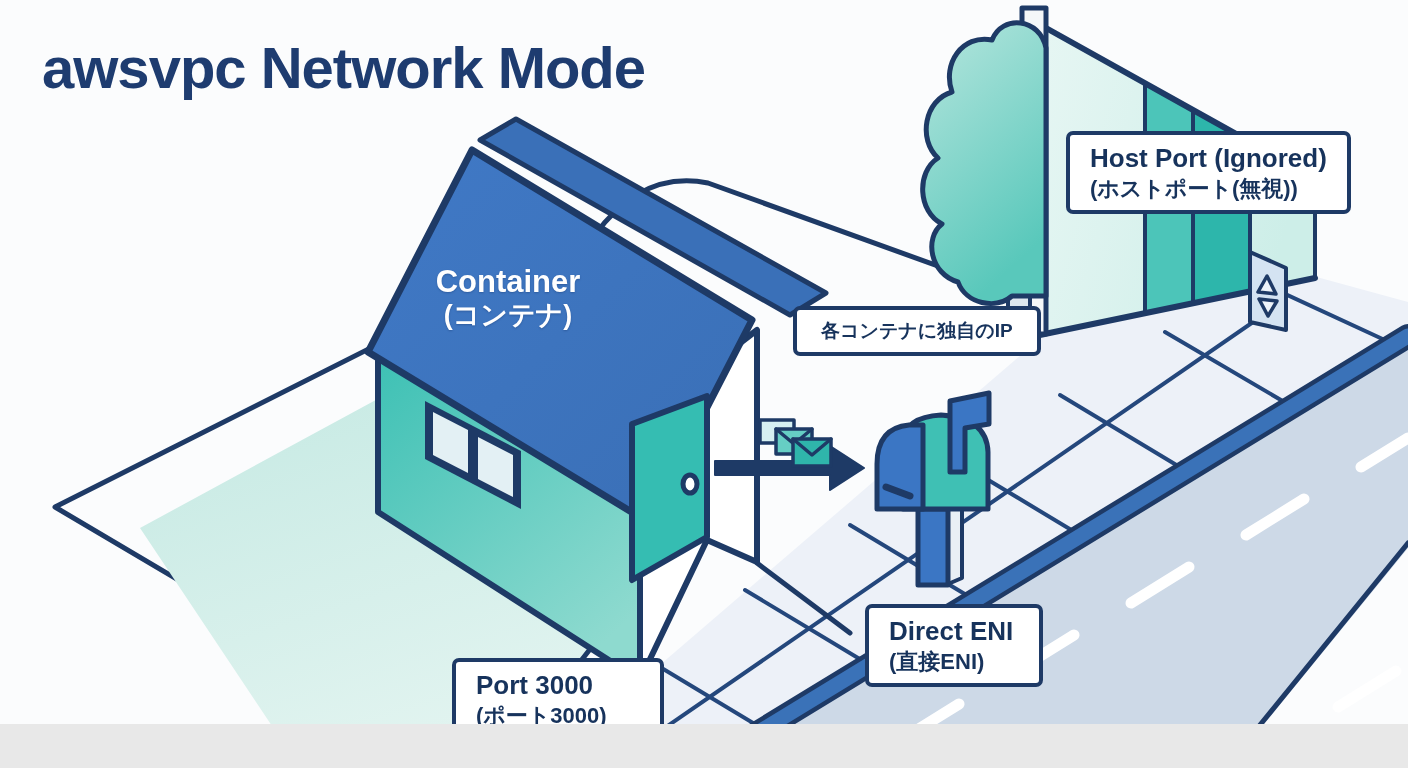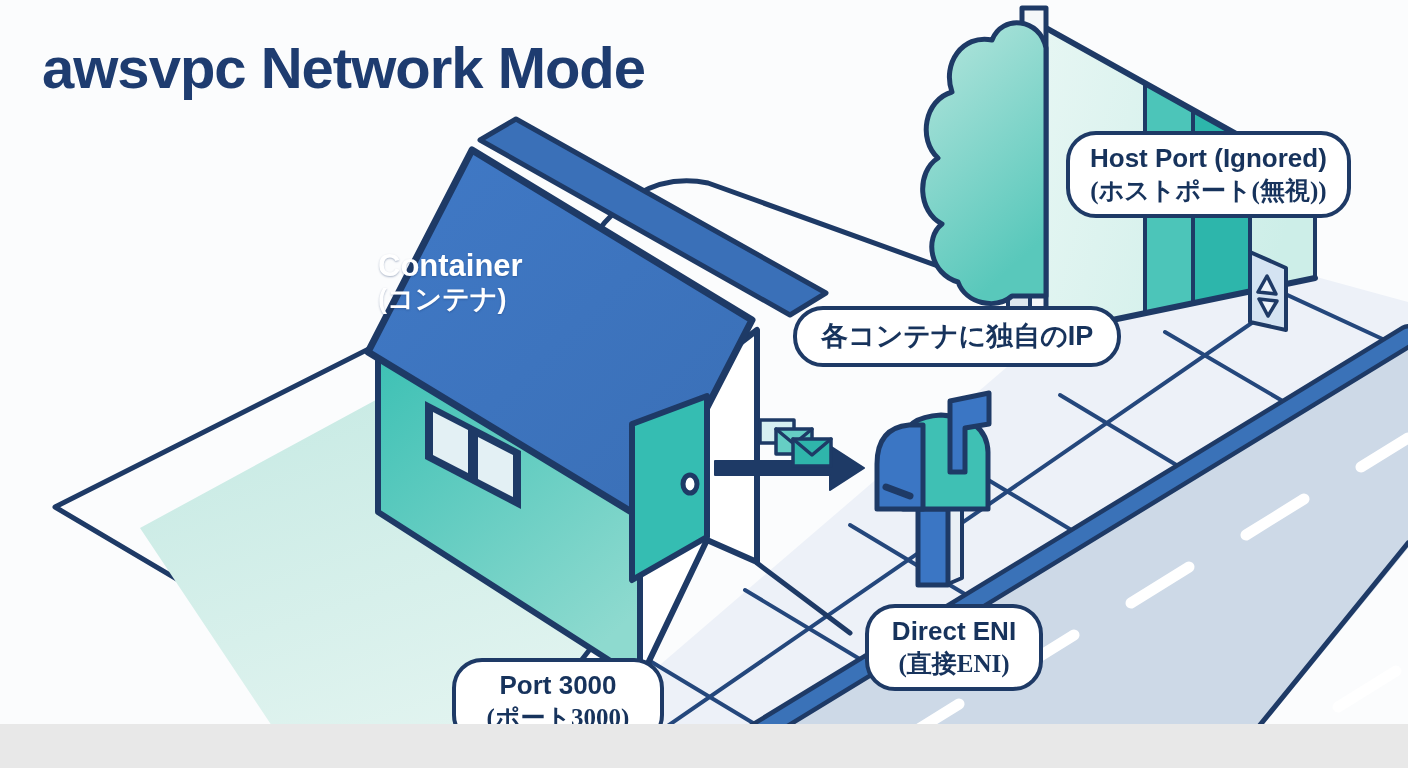--- a/index.html
+++ b/index.html
@@ -7,36 +7,36 @@
     position:relative;width:1408px;height:724px;overflow:hidden;
     background:#fbfcfd;
     font-family:"Liberation Sans","DejaVu Sans",sans-serif;
   }
   .scene-svg{position:absolute;left:0;top:0;width:1408px;height:768px;}
   .page-title{
     position:absolute;left:42px;top:34px;margin:0;
     font-size:58px;font-weight:bold;letter-spacing:-1px;color:#1e3c70;
   }
   .roof-label{
-    position:absolute;left:378px;top:248px;width:260px;text-align:left;
+    position:absolute;left:378px;top:264px;width:260px;text-align:center;
     color:#ffffff;font-weight:bold;line-height:1.15;
     text-shadow:0 1px 2px rgba(20,50,100,.35);
   }
   .roof-label .en{font-size:31px;}
   .roof-label .jp{font-size:27px;}
   .pill{
-    position:absolute;background:#ffffff;border:4px solid #1e3a66;border-radius:30px;
-    color:#17335c;font-weight:bold;text-align:center;line-height:1.28;
+    position:absolute;background:#ffffff;border:4px solid #1e3a66;border-radius:7px;
+    color:#17335c;font-weight:bold;text-align:left;line-height:1.28;
     padding:7px 20px;white-space:nowrap;box-sizing:border-box;
   }
   .pill .l1{font-size:26px;}
-  .pill .l2{font-size:25px;font-family:Liberation Serif, serif;}
+  .pill .l2{font-size:22px;}
   .pill-host{left:1066px;top:131px;}
   .pill-ip{left:793px;top:306px;padding:9px 24px;}
-  .pill-ip .l1{font-size:27px;}
+  .pill-ip .l1{font-size:19px;}
   .pill-port{left:452px;top:610px;min-width:212px;margin-top:48px;}
   .pill-eni{left:865px;top:604px;min-width:178px;}
 </style>
 </head>
 <body>
 
 <div class="stage">
 
   <svg class="scene-svg" viewBox="0 0 1408 768" stroke-linecap="round" stroke-linejoin="round">
     <defs>

